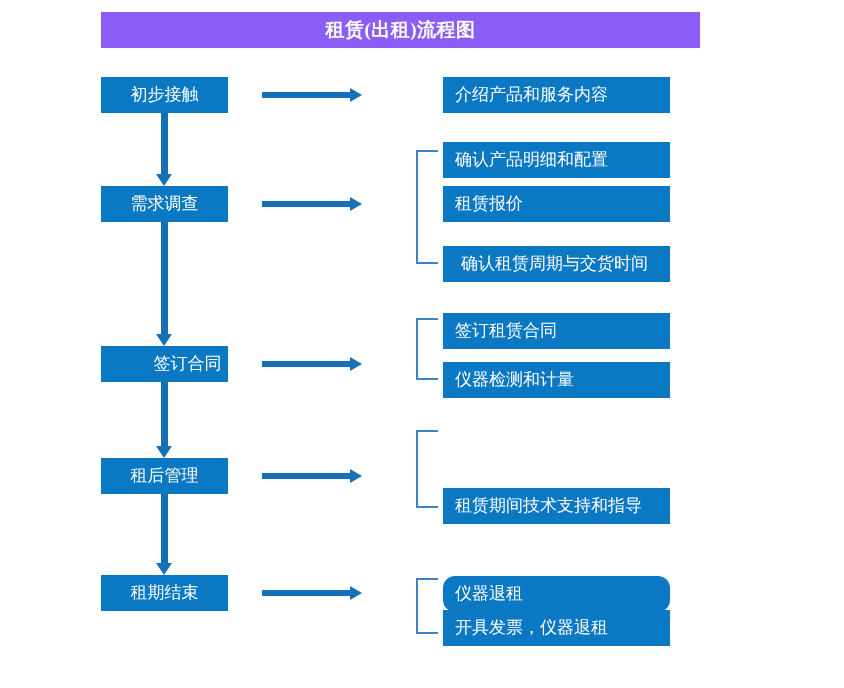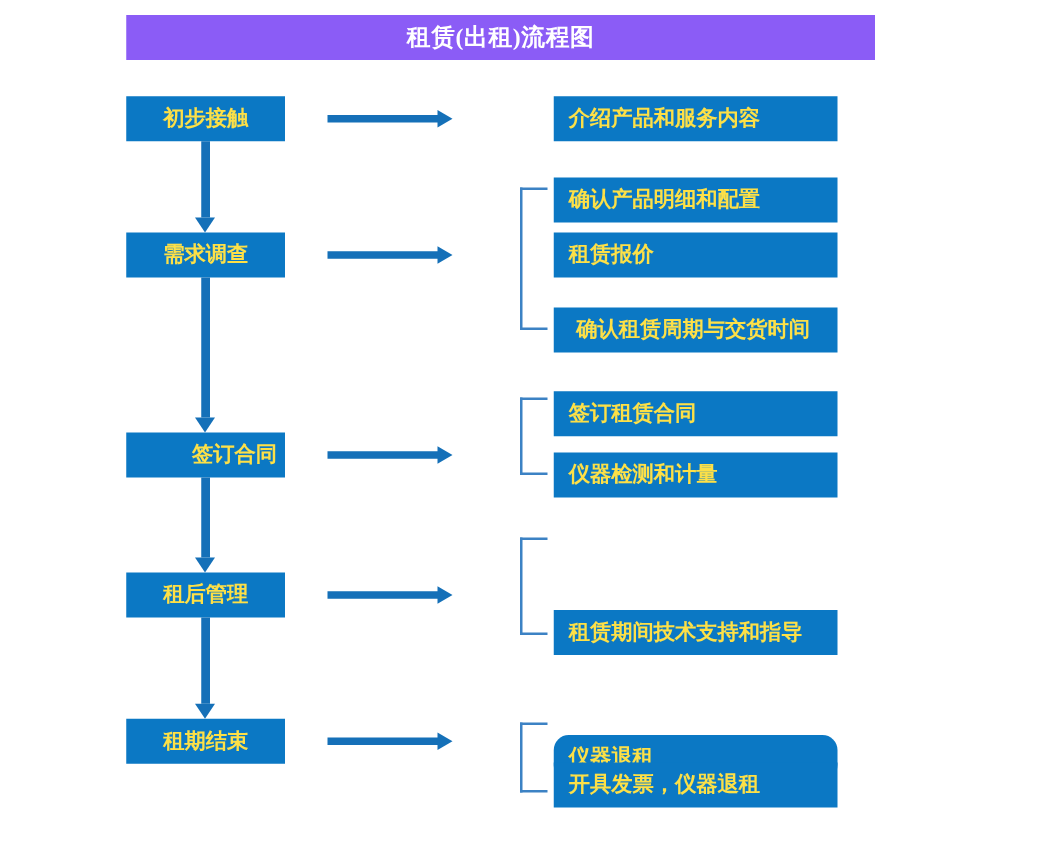--- a/index.html
+++ b/index.html
@@ -34,22 +34,22 @@
     display: flex;
     align-items: center;
     justify-content: center;
     letter-spacing: 0.5px;
   }
 
   
   .node {
     position: absolute;
     background: #0B78C4;
-    color: #fde047;
-    font-weight: bold;
+    color: #ffffff;
+    font-weight: normal;
     display: flex;
     align-items: center;
     box-sizing: border-box;
   }
   .node.left {
     left: 101px;
     width: 127px;
     height: 36px;
     font-size: 17px;
     justify-content: center;
@@ -197,17 +197,17 @@
 
   <div class="node right" style="top:246px;padding-left:18px;">确认租赁周期与交货时间</div>
 
   <div class="node right" style="top:313px;">签订租赁合同</div>
 
   <div class="node right" style="top:362px;">仪器检测和计量</div>
 
 
   <div class="node right" style="top:488px;">租赁期间技术支持和指导</div>
 
-  <div class="node right" style="top:588px;border-radius:12px;">仪器退租</div>
+  <div class="node right" style="top:576px;border-radius:12px;">仪器退租</div>
 
   <div class="node right" style="top:610px;">开具发票，仪器退租</div>
 
 </div>
 
 </body></html>

